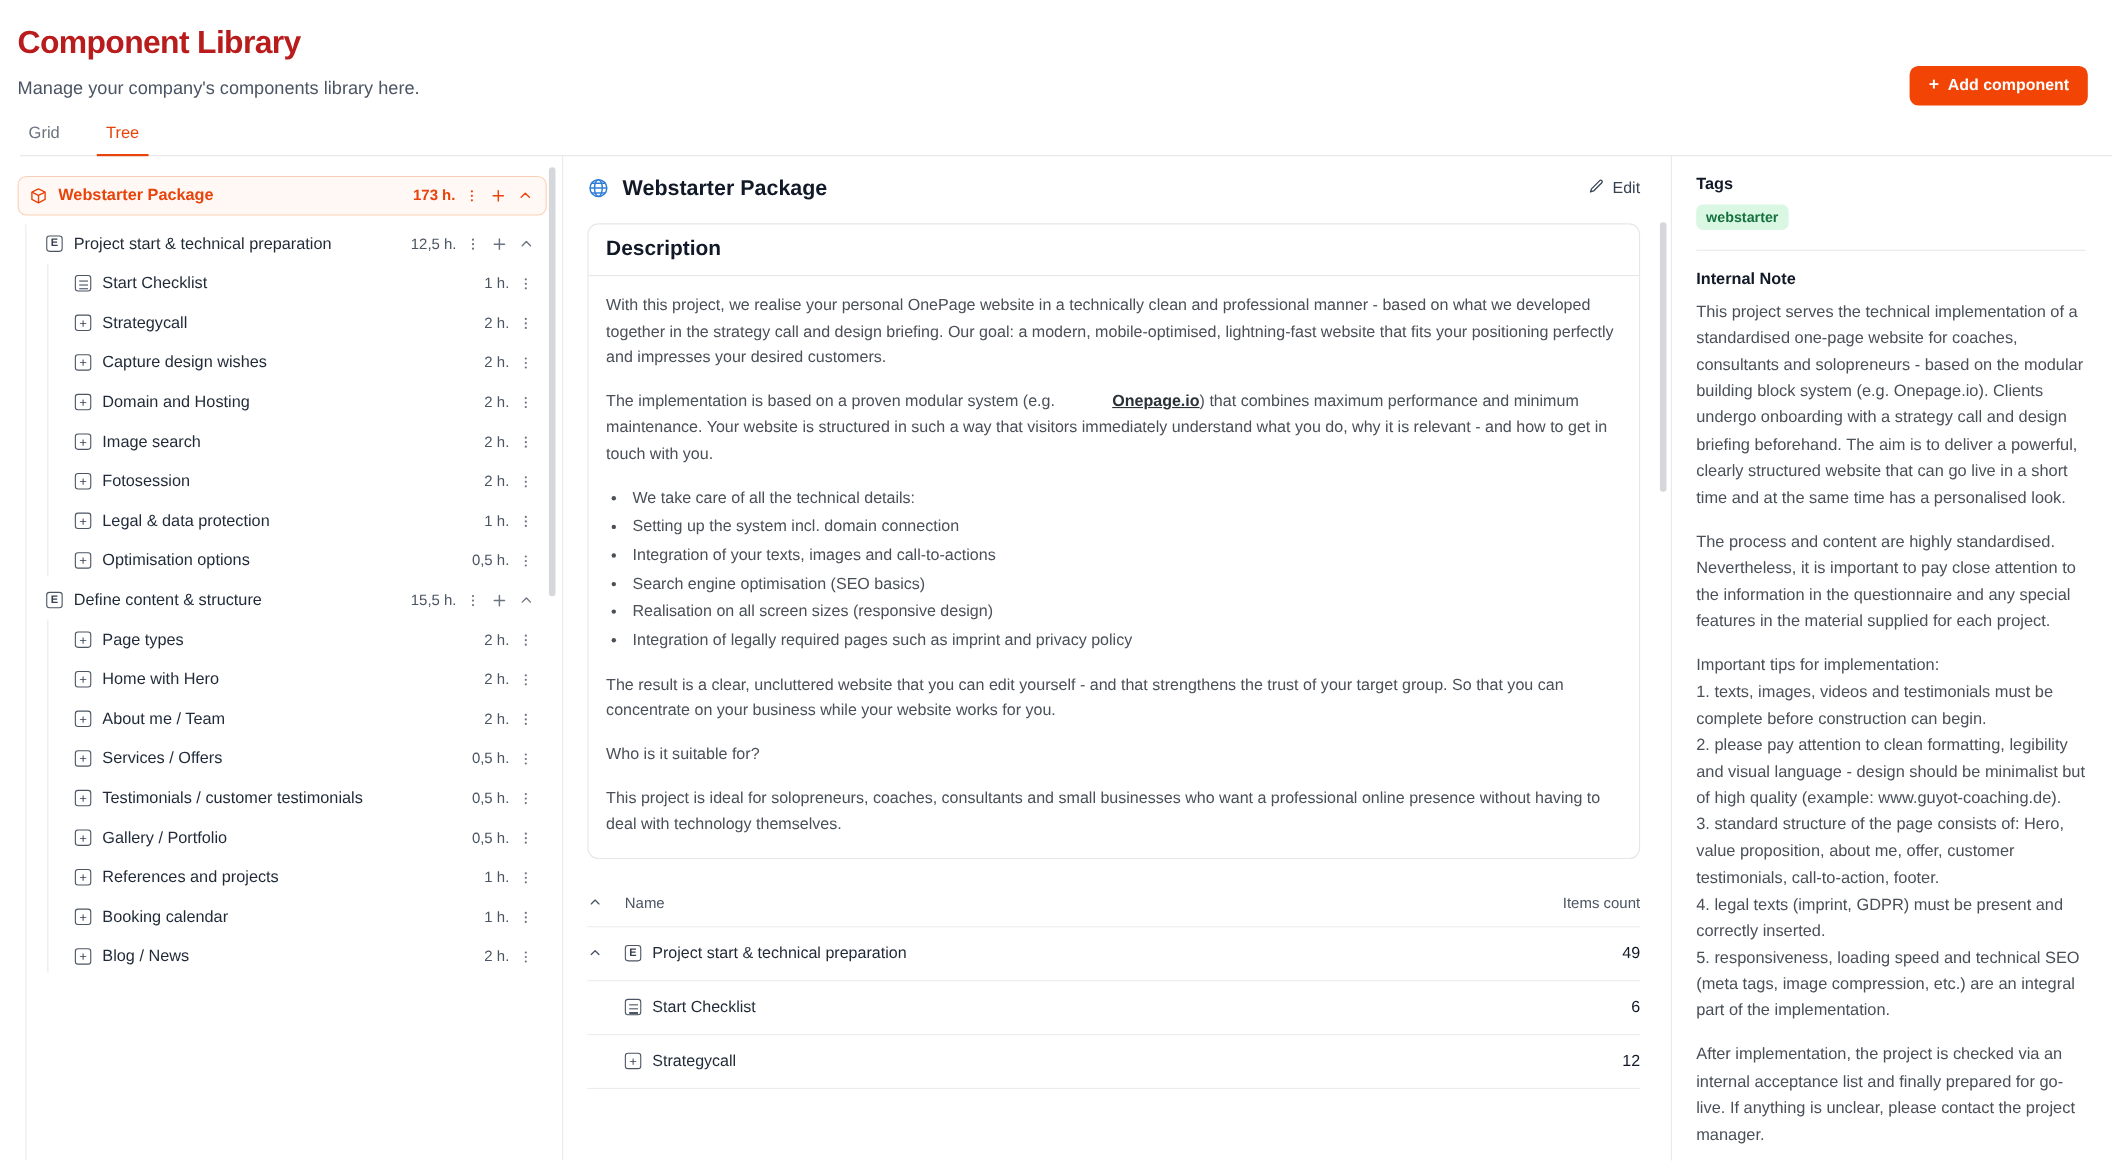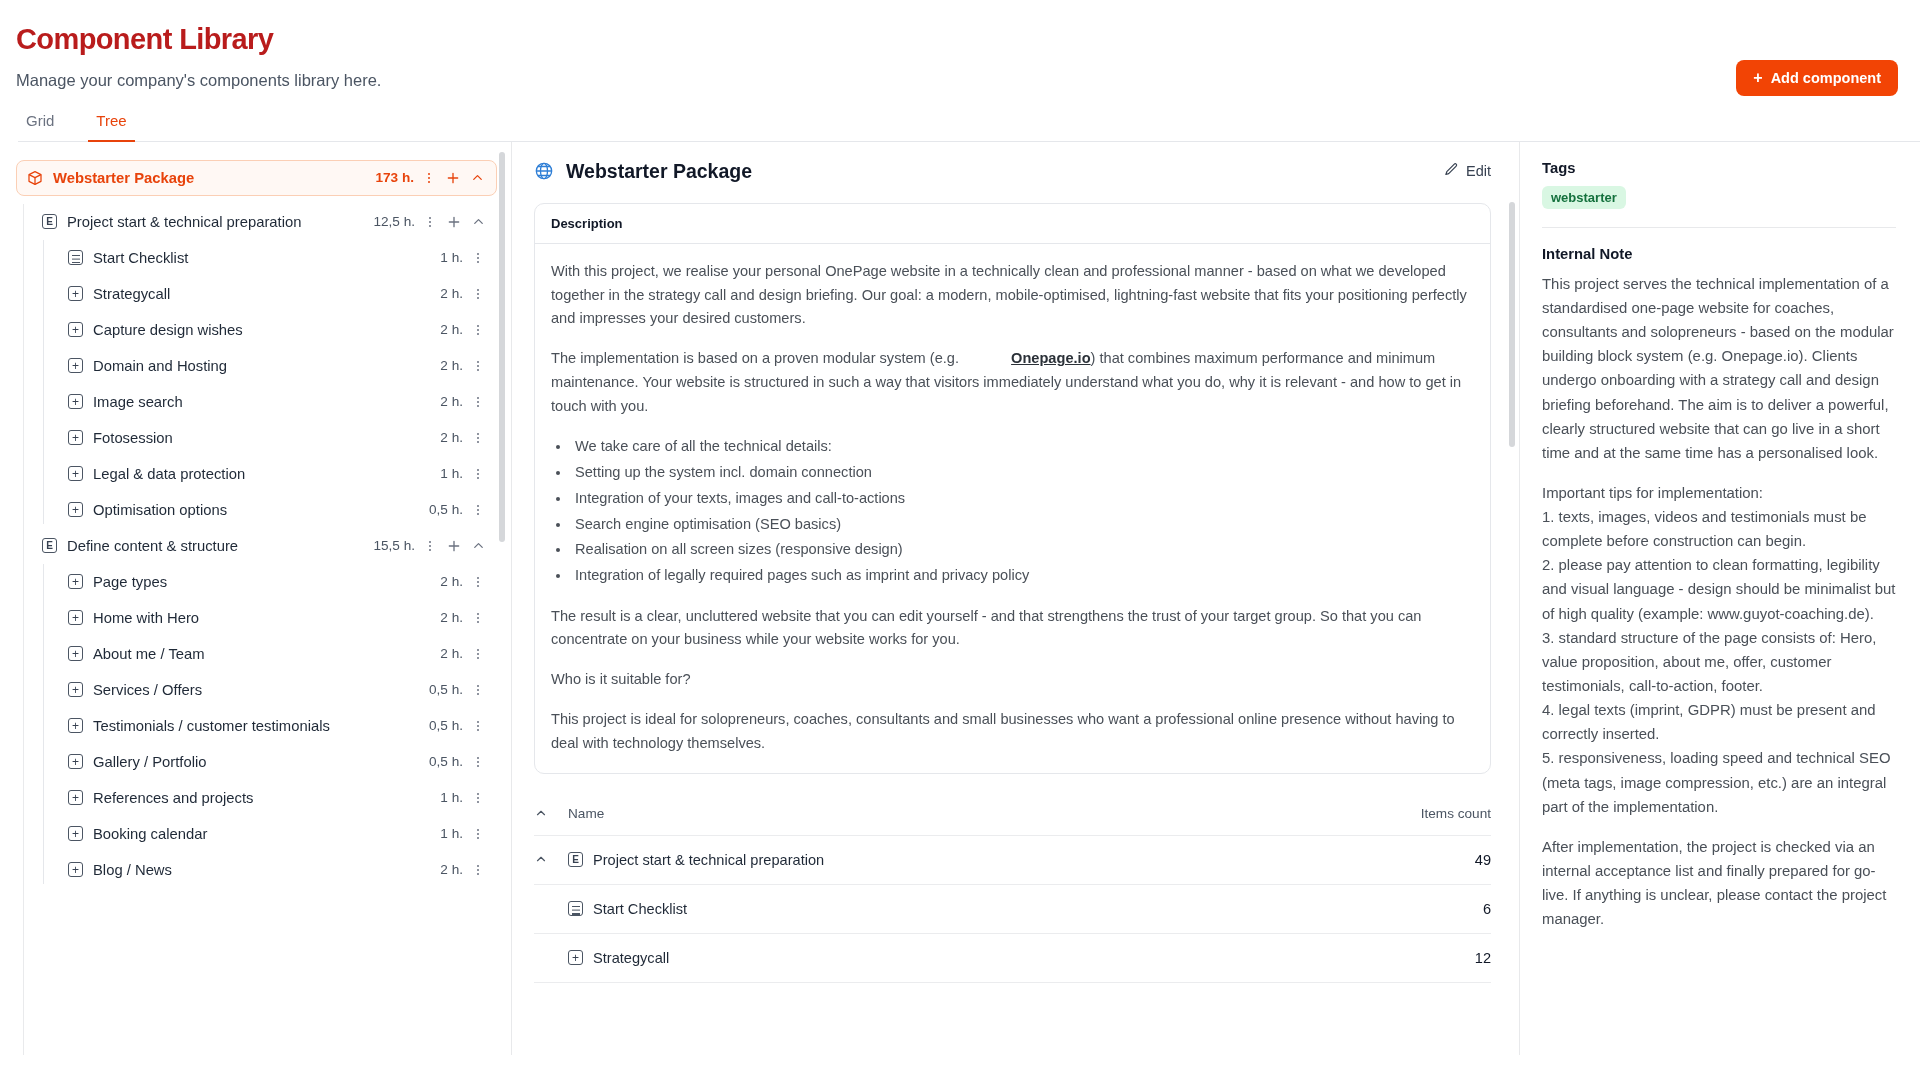--- a/index.html
+++ b/index.html
@@ -140,21 +140,21 @@
     margin-left: auto; display: inline-flex; align-items: center; gap: 7px;
     font-size: 14.5px; color: #374151; cursor: pointer;
     background: none; border: none; font-family: "Liberation Sans", sans-serif;
   }
 
   .card {
     border: 1px solid #e5e7eb; border-radius: 10px; background: #fff;
   }
   .card-head {
     padding: 12px 16px; border-bottom: 1px solid #e5e7eb;
-    font-size: 13px; font-weight: 600; color: #111827;
+    font-size: 19px; font-weight: 600; color: #111827;
   }
   .card-body { padding: 16px 16px 18px 16px; }
   .card-body p {
     font-size: 14.6px; line-height: 1.63; color: #4a5058; margin-bottom: 16px;
   }
   .card-body p:last-child { margin-bottom: 0; }
   .card-body ul { margin: 0 0 16px 20px; }
   .card-body li {
     font-size: 14.6px; line-height: 1.76; color: #4a5058; padding-left: 4px;
   }
@@ -633,20 +633,21 @@
 
   <div class="right">
     <div class="sec-title">Tags</div>
     <span class="tag">webstarter</span>
 
     <div class="divider"></div>
 
     <div class="sec-title">Internal Note</div>
     <div class="note">
       <p>This project serves the technical implementation of a standardised one-page website for coaches, consultants and solopreneurs - based on the modular building block system (e.g. Onepage.io). Clients undergo onboarding with a strategy call and design briefing beforehand. The aim is to deliver a powerful, clearly structured website that can go live in a short time and at the same time has a personalised look.</p>
+      <p>The process and content are highly standardised. Nevertheless, it is important to pay close attention to the information in the questionnaire and any special features in the material supplied for each project.</p>
       <p class="tips-line">Important tips for implementation:</p>
       <p class="tips-line">1. texts, images, videos and testimonials must be complete before construction can begin.</p>
       <p class="tips-line">2. please pay attention to clean formatting, legibility and visual language - design should be minimalist but of high quality (example: www.guyot-coaching.de).</p>
       <p class="tips-line">3. standard structure of the page consists of: Hero, value proposition, about me, offer, customer testimonials, call-to-action, footer.</p>
       <p class="tips-line">4. legal texts (imprint, GDPR) must be present and correctly inserted.</p>
       <p class="tips-list">5. responsiveness, loading speed and technical SEO (meta tags, image compression, etc.) are an integral part of the implementation.</p>
       <p>After implementation, the project is checked via an internal acceptance list and finally prepared for go-live. If anything is unclear, please contact the project manager.</p>
     </div>
   </div>
 

